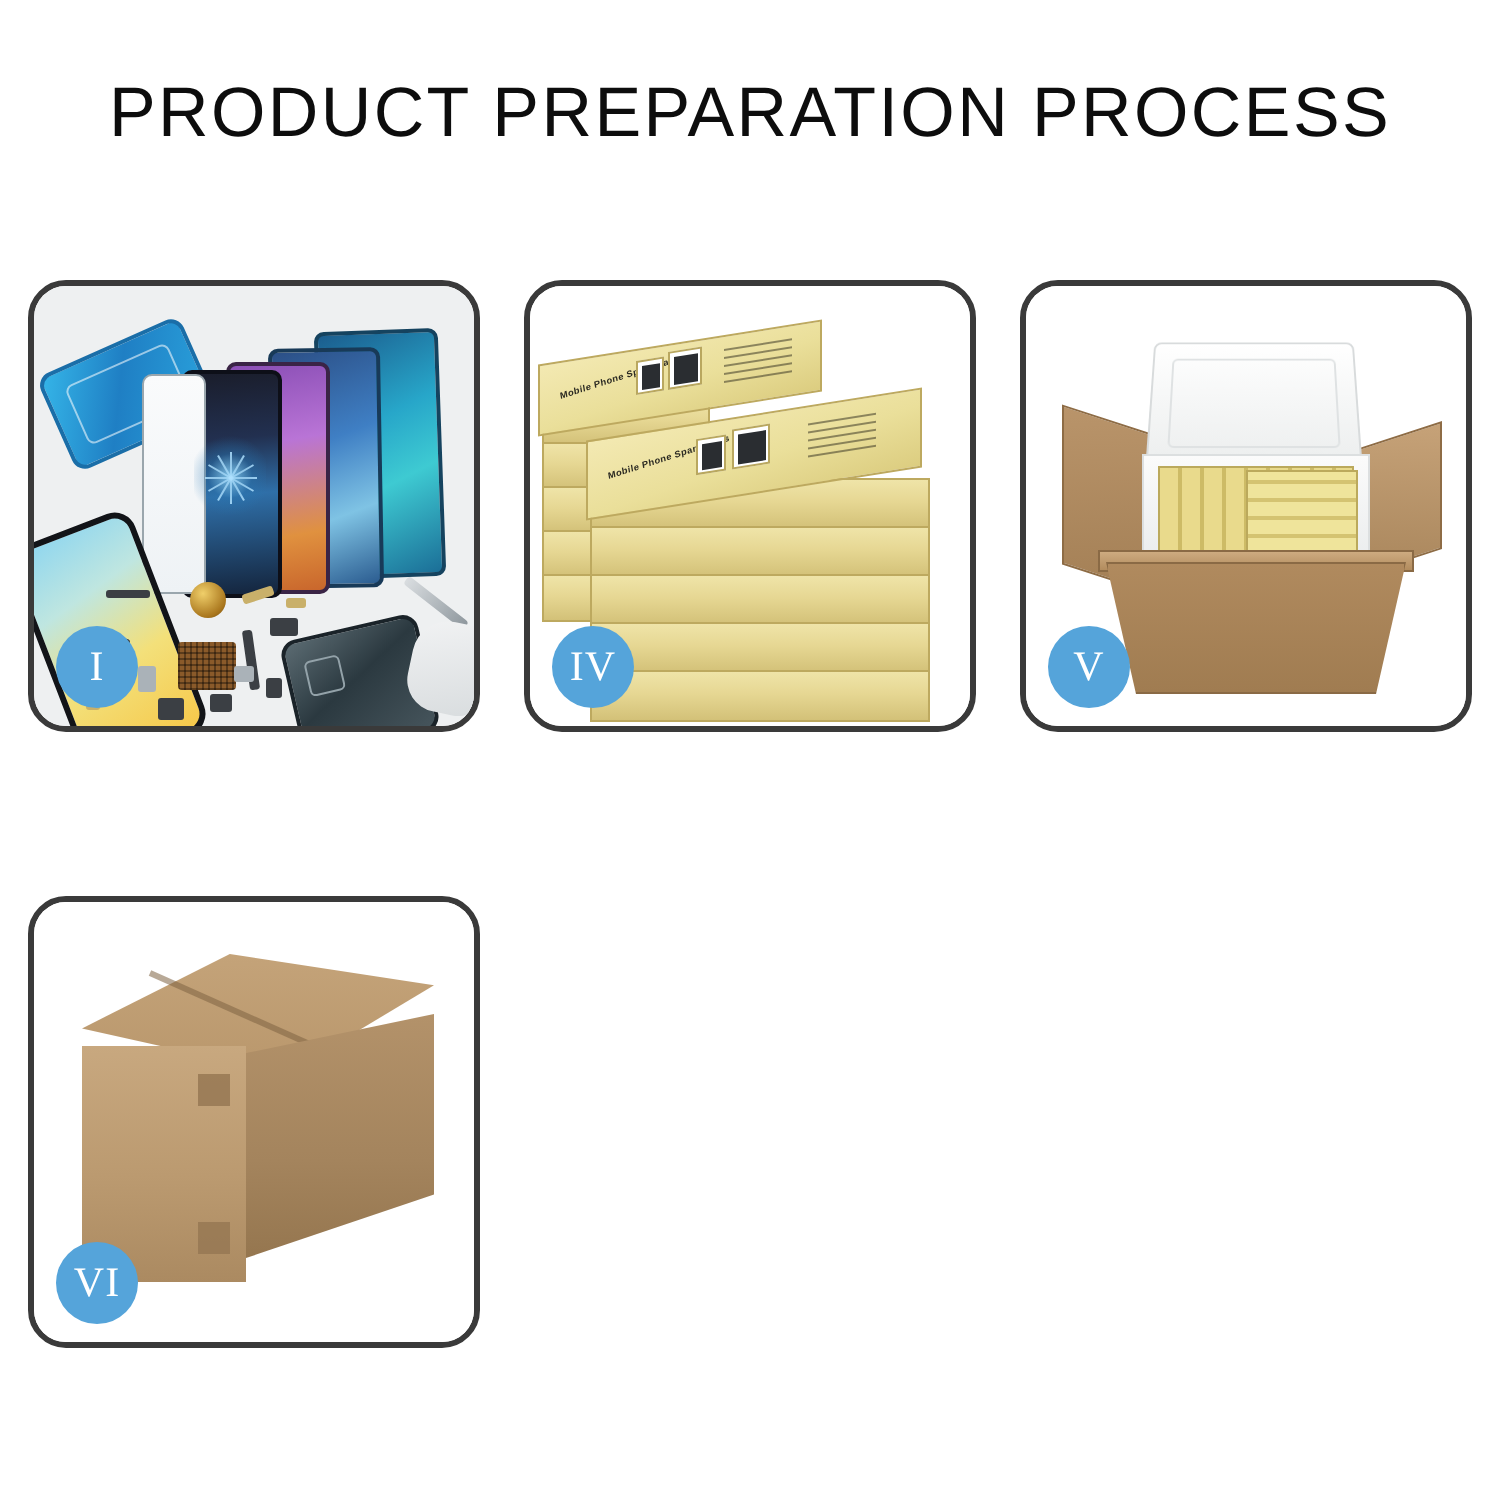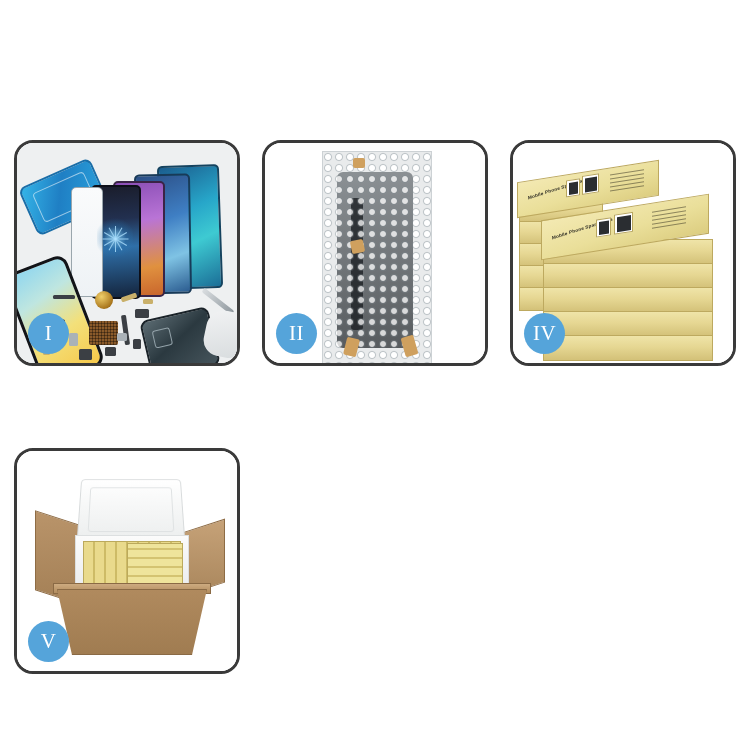--- a/index.html
+++ b/index.html
@@ -464,20 +464,21 @@
   }
   .p6 .tab1 { left: 82px; top: 86px; width: 16px; height: 16px; }
   .p6 .tab2 { left: 82px; top: 160px; width: 16px; height: 16px; }
 </style>
 </head>
 <body>
 
 <div class="page">
 
   <div class="header">
+    <div class="title">PRODUCT PREPARATION PROCESS</div>
   </div>
 
   <div class="grid">
 
     <div class="card">
       <div class="stage p1">
         <div class="film"></div>
         <div class="scr s-a"></div>
         <div class="scr s-b"></div>
         <div class="scr s-c"></div>
@@ -514,34 +515,20 @@
         <div class="pt pale" style="left:100px;top:190px;width:10px;height:8px;"></div>
         <div class="pt" style="left:116px;top:196px;width:8px;height:10px;"></div>
 
         <div class="housing"></div>
         <div class="driver"></div>
         <div class="hand"></div>
       </div>
       <div class="badge">I</div>
     </div>
 
-    <div class="card">
-      <div class="stage p2">
-        <div class="wrap">
-          <div class="inner"></div>
-          <div class="flexcol"></div>
-          <div class="bubbleskin"></div>
-          <div class="tape t1"></div>
-          <div class="tape t2"></div>
-          <div class="tape t3"></div>
-          <div class="tape t4"></div>
-        </div>
-      </div>
-      <div class="badge">II</div>
-    </div>
 
 
     <div class="card">
       <div class="stage p4">
         <div class="stack">
           <div class="bx lcol l1"></div>
           <div class="bx lcol l2"></div>
           <div class="bx lcol l3"></div>
           <div class="bx lcol l4"></div>
           <div class="bx lcol l5"></div>
@@ -593,15 +580,26 @@
         <div class="foamlid"></div>
         <div class="foamwall"></div>
         <div class="goods"></div>
         <div class="goods2"></div>
         <div class="rim"></div>
         <div class="front"></div>
       </div>
       <div class="badge">V</div>
     </div>
 
+    <div class="card">
+      <div class="stage p6">
+        <div class="top"></div>
+        <div class="topseam"></div>
+        <div class="faceR"></div>
+        <div class="faceL"></div>
+        <div class="tab tab1"></div>
+        <div class="tab tab2"></div>
+      </div>
+      <div class="badge">VI</div>
+    </div>
 
   </div>
 </div>
 
 </body></html>

